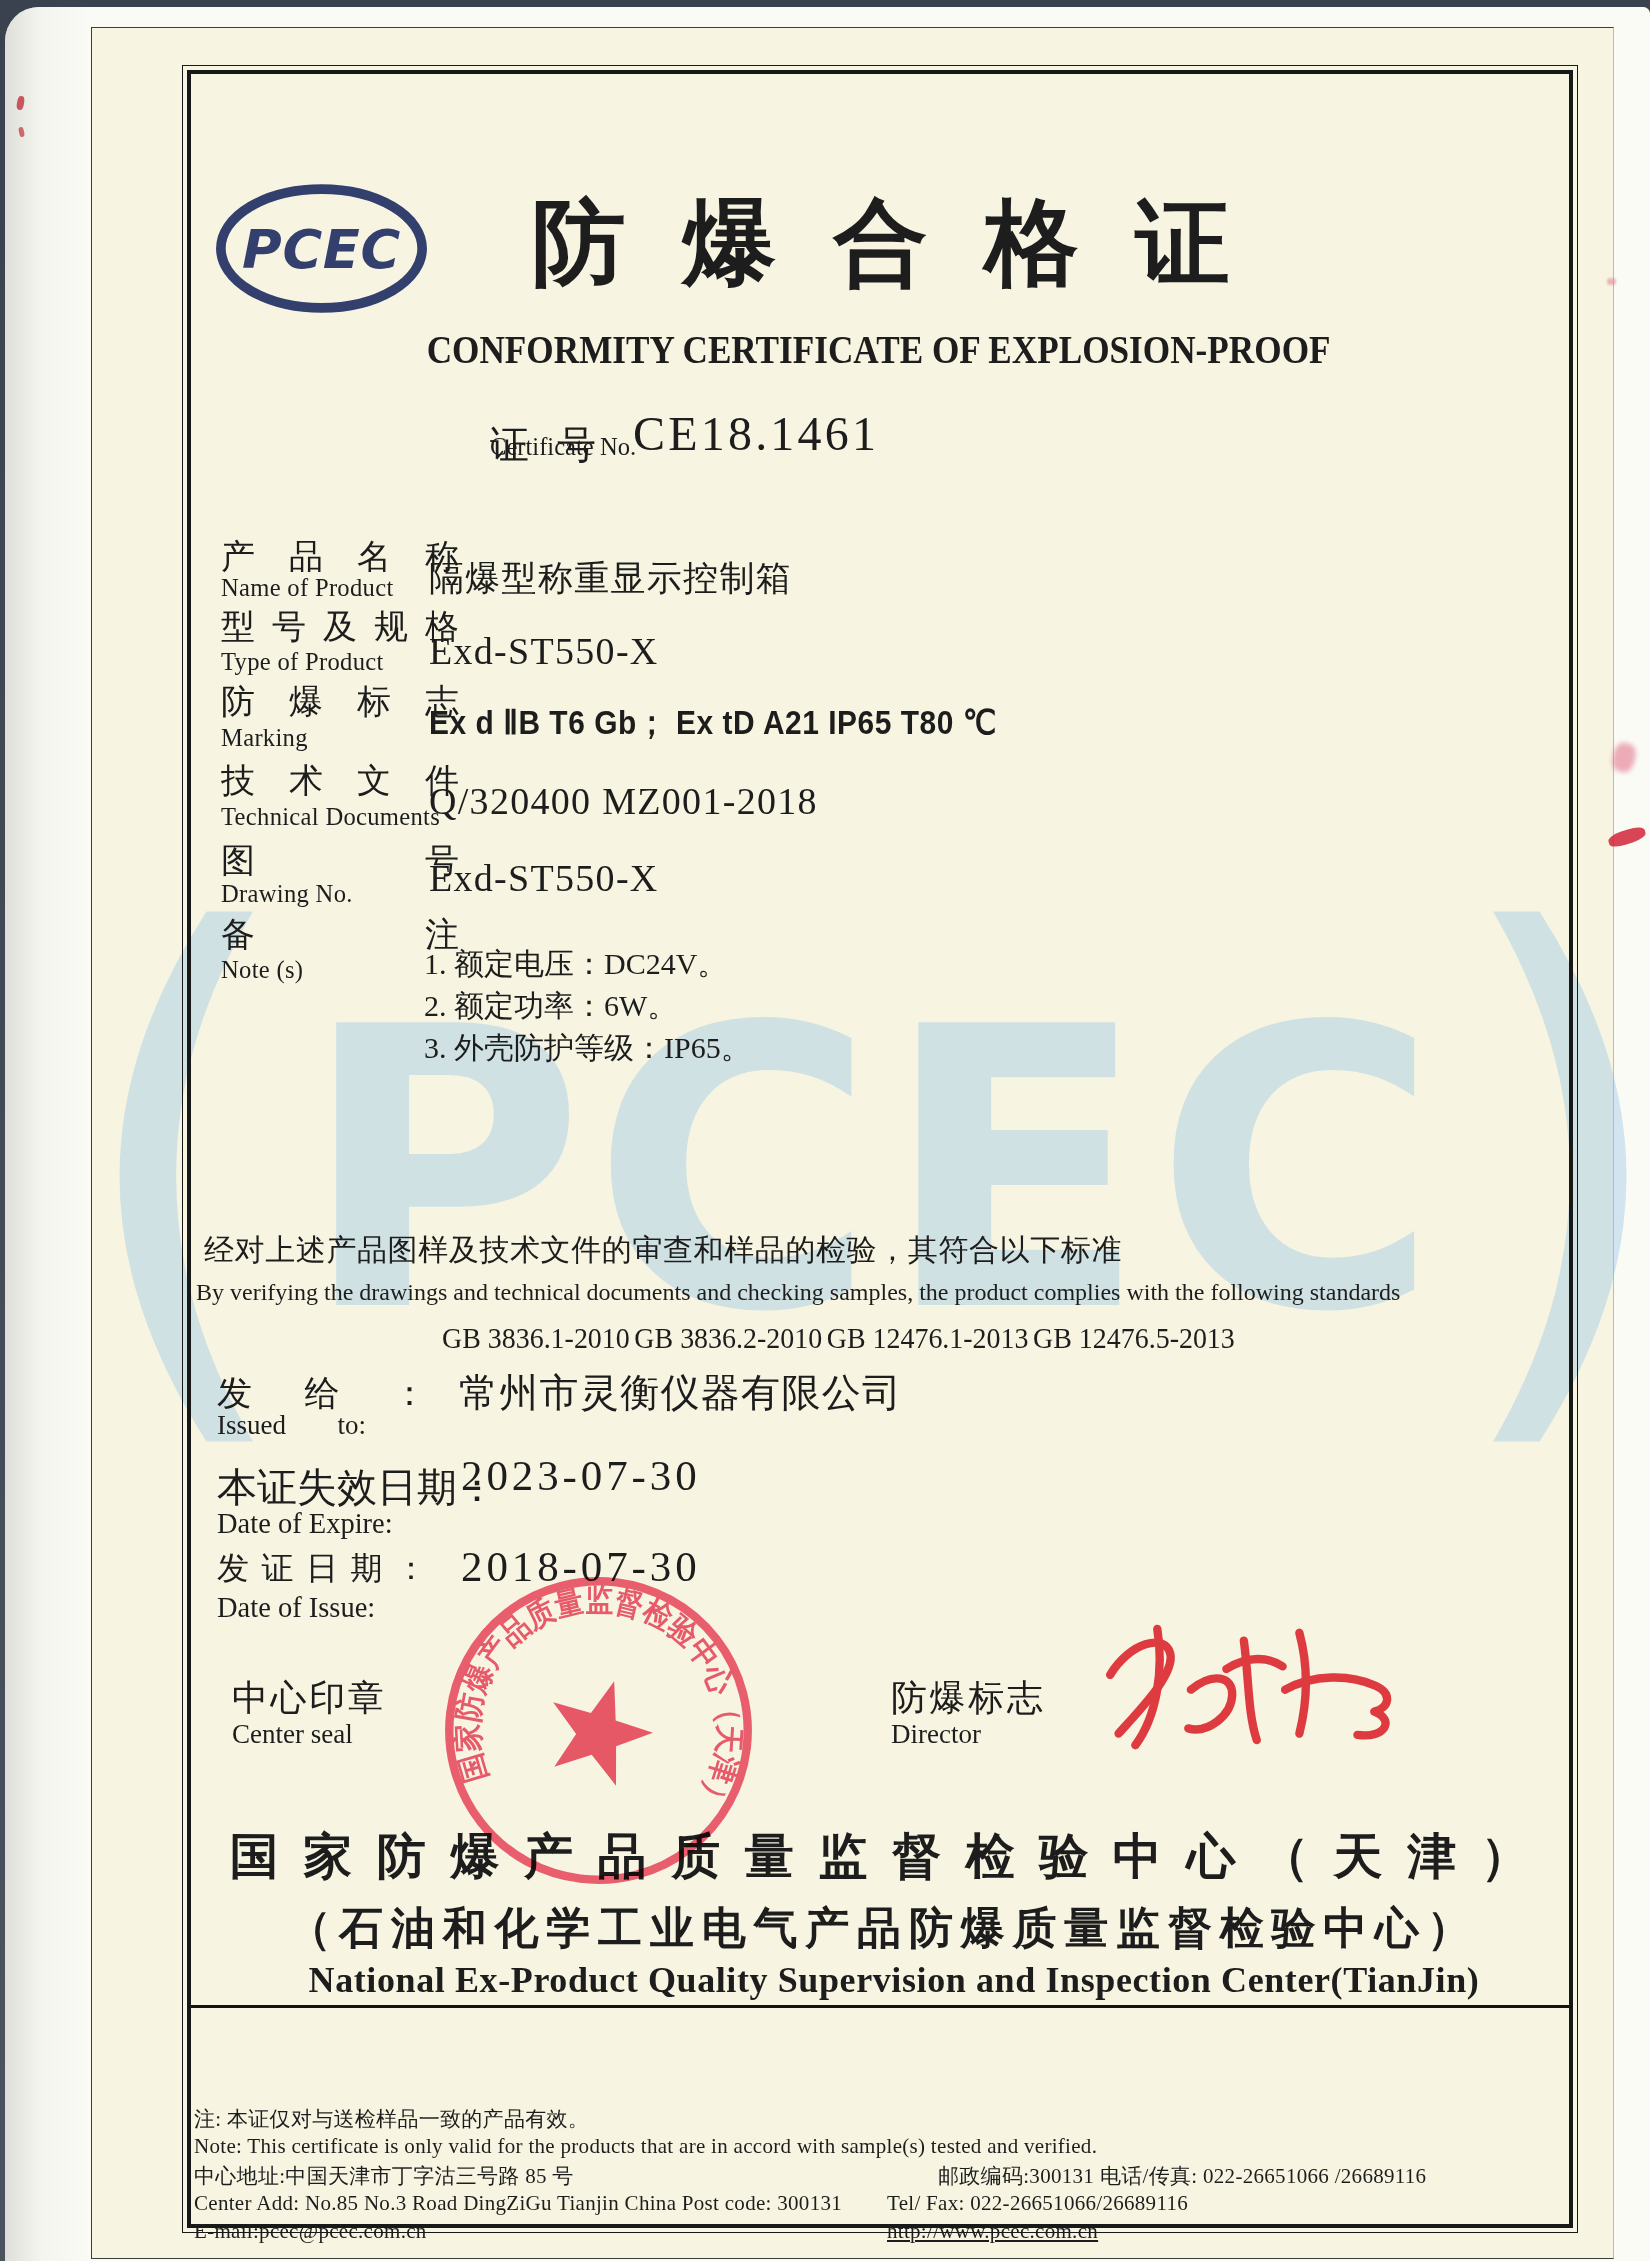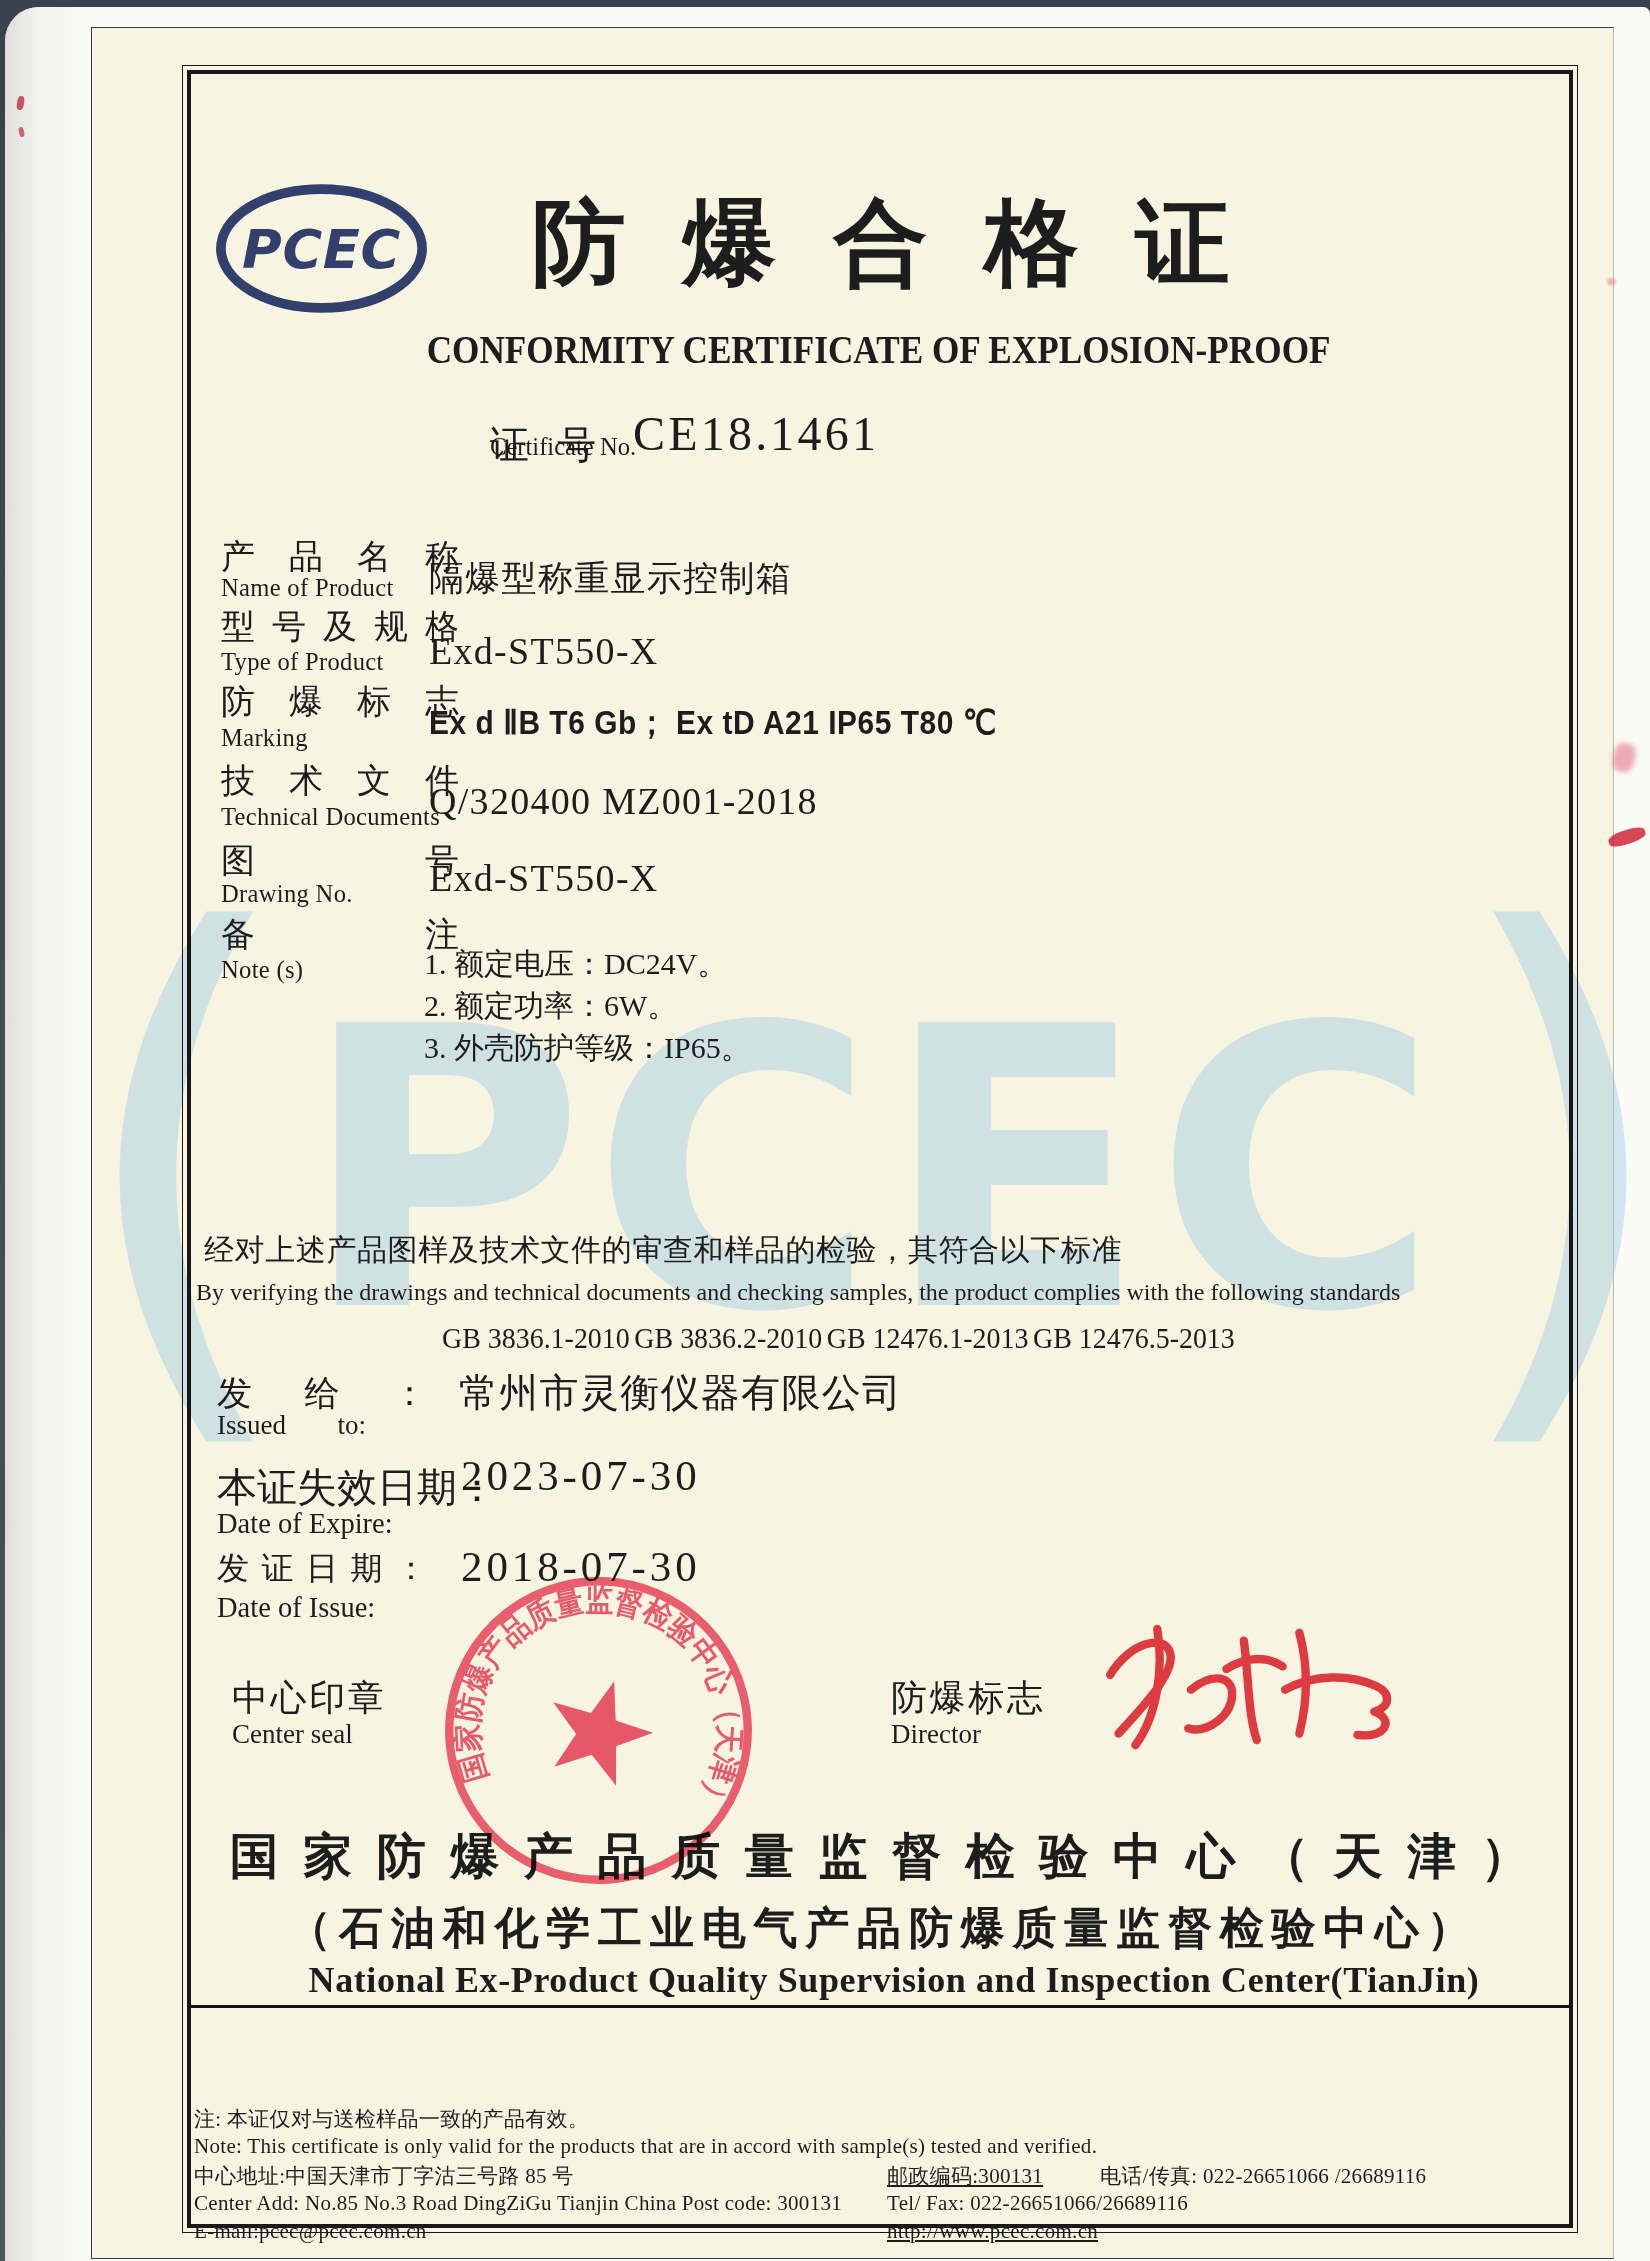--- a/index.html
+++ b/index.html
@@ -167,21 +167,21 @@
   <div class="abs z2" style="left:891px;top:1719px;font-size:27px;">Director</div>
 
   <div class="abs z2 org1">国家防爆产品质量监督检验中心（天津）</div>
   <div class="abs z2 org2">（石油和化学工业电气产品防爆质量监督检验中心）</div>
   <div class="abs z2 org3">National Ex-Product Quality Supervision and Inspection Center(TianJin)</div>
   <div class="abs z2 org-underline"></div>
 
   <div class="abs z2 foot" style="left:194px;top:2081px;">注: 本证仅对与送检样品一致的产品有效。</div>
   <div class="abs z2 foot" style="left:194px;top:2110px;">Note: This certificate is only valid for the products that are in accord with sample(s) tested and verified.</div>
   <div class="abs z2 foot" style="left:194px;top:2138px;">中心地址:中国天津市丁字沽三号路 85 号</div>
-  <div class="abs z2 foot" style="left:887px;top:2138px;text-decoration:underline;">邮政编码:300131</div>
+  <div class="abs z2 foot" style="left:938px;top:2138px;">邮政编码:300131</div>
   <div class="abs z2 foot" style="left:1100px;top:2138px;">电话/传真: 022-26651066 /26689116</div>
   <div class="abs z2 foot" style="left:194px;top:2167px;">Center Add: No.85 No.3 Road DingZiGu Tianjin China Post code: 300131</div>
   <div class="abs z2 foot" style="left:887px;top:2167px;">Tel/ Fax: 022-26651066/26689116</div>
   <div class="abs z2 foot" style="left:194px;top:2195px;">E-mail:pcec@pcec.com.cn</div>
   <div class="abs z2 foot" style="left:887px;top:2195px;text-decoration:underline;">http://www.pcec.com.cn</div>
 
   <svg class="abs z3" style="left:437px;top:1569px;mix-blend-mode:multiply;opacity:0.92;" width="323" height="323" viewBox="0 0 500 500">
     <g transform="rotate(7 250 250)">
       <circle cx="250" cy="250" r="231" fill="none" stroke="#ef5470" stroke-width="13"></circle>
       <path id="arcSeal" d="M 97.6 356.7 A 186 186 0 1 1 402.4 356.7" fill="none"></path>

